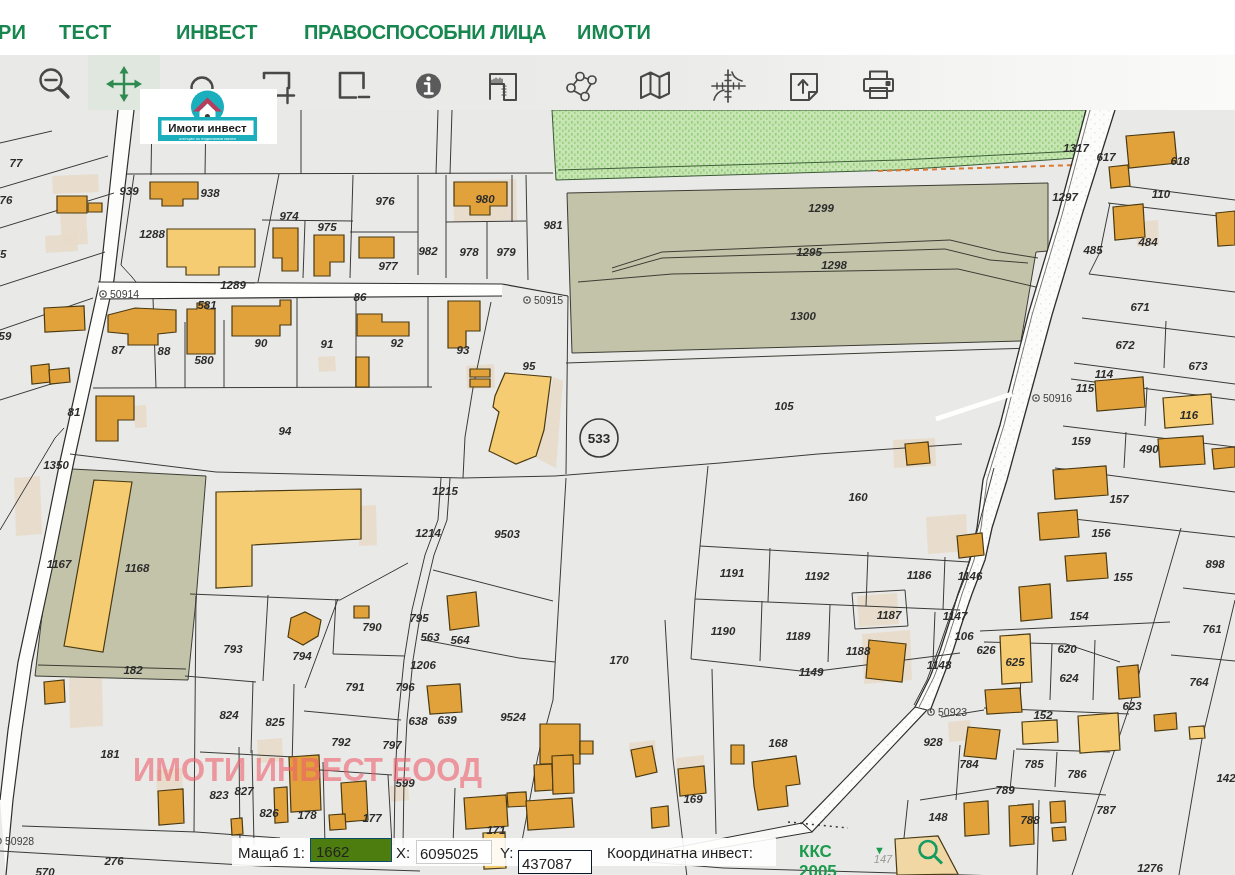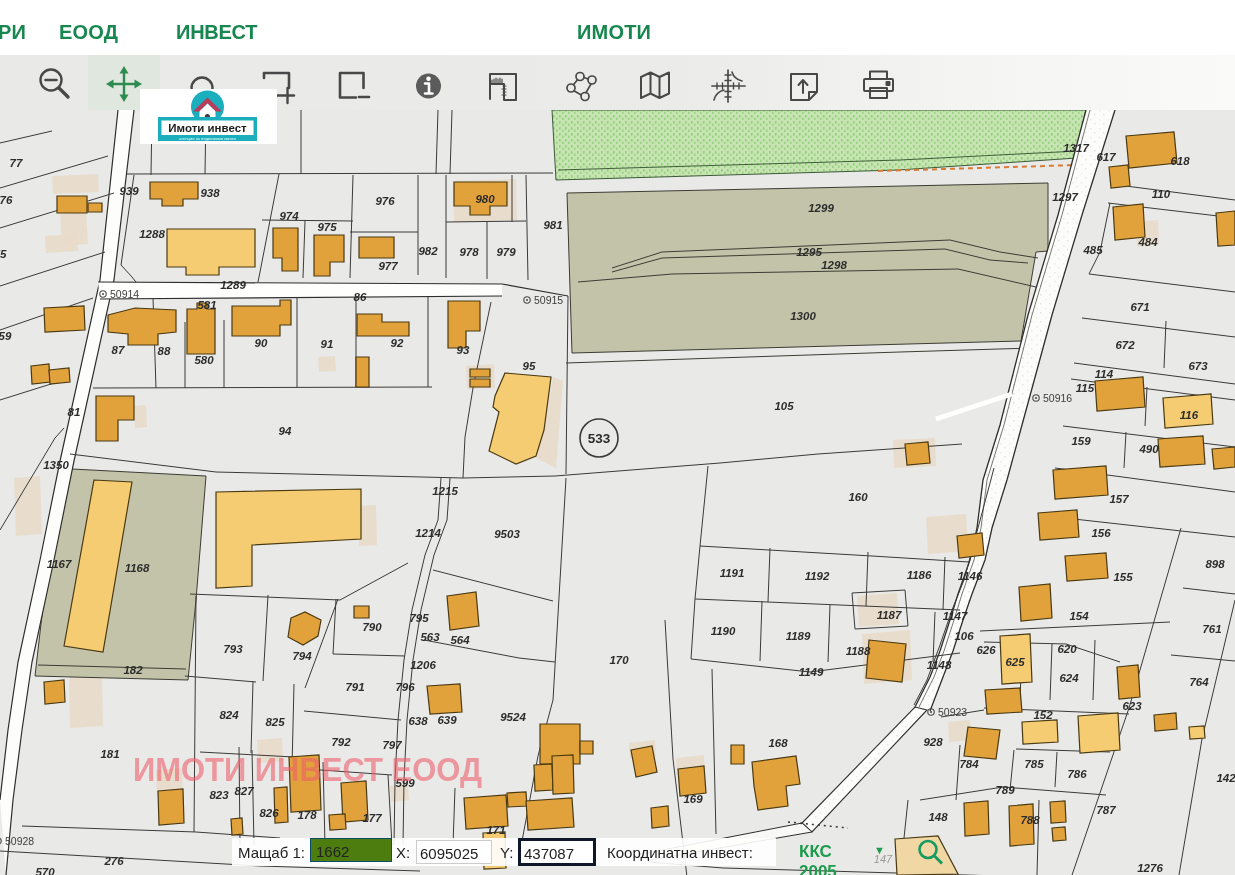--- a/index.html
+++ b/index.html
@@ -1,22 +1,23 @@
 <!DOCTYPE html>
 <html><head><meta charset="utf-8">
 <style>
 html,body{margin:0;padding:0;width:1235px;height:875px;overflow:hidden;font-family:"Liberation Sans",sans-serif;background:#fff;position:relative}
 .abs{position:absolute}
 #menu span{position:absolute;top:21px;font-size:20px;font-weight:bold;color:#17874f;letter-spacing:0.2px;white-space:nowrap}
 </style></head>
 <body>
 <div id="menu" class="abs" style="left:0;top:0;width:1235px;height:43px;background:#fff">
 <span style="left:-2px">РИ</span>
-<span style="left:59px">ЕООД</span>
+<span style="left:59px">ТЕСТ</span>
 <span style="left:176px;letter-spacing:-0.25px">ИНВЕСТ</span>
+<span style="left:304px;letter-spacing:-0.45px">ПРАВОСПОСОБНИ ЛИЦА</span>
 <span style="left:577px">ИМОТИ</span>
 </div>
 <div id="toolbar" class="abs" style="left:0;top:55px;width:1235px;height:55px;background:linear-gradient(90deg,#e9e9e8 0%,#ebebea 55%,#f4f4f3 78%,#fafaf9 100%)">
 <div class="abs" style="left:88px;top:0;width:72px;height:55px;background:#dfe7df"></div>
 </div>
 <svg width="1235" height="765" viewBox="0 110 1235 765" style="position:absolute;left:0;top:110px" xmlns="http://www.w3.org/2000/svg">
     <rect x="0" y="110" width="1235" height="765" fill="#e9e9e8"></rect>
 <polygon points="52,176 98,174 99,192 53,194" fill="#e8dbc8" opacity="0.85"></polygon>
 <polygon points="60,214 86,212 88,244 62,246" fill="#e8dbc8" opacity="0.85"></polygon>
 <polygon points="45,236 77,234 78,251 46,253" fill="#e8dbc8" opacity="0.85"></polygon>
@@ -480,21 +481,21 @@
 <div id="status" class="abs" style="left:232px;top:838px;width:544px;height:28px;background:rgba(255,255,255,0.9);font-size:15px;color:#222">
 <span class="abs" style="left:6px;top:6px">Мащаб 1:</span>
 <div class="abs" style="left:78px;top:0;width:80px;height:22px;background:#4d7c0f;border:1px solid #0c4a6e">
       <span class="abs" style="left:5px;top:4px">1662</span>
     </div>
 <span class="abs" style="left:164px;top:6px">X:</span>
 <div class="abs" style="left:184px;top:2px;width:74px;height:22px;background:#fff;border:1px solid #ccc">
       <span class="abs" style="left:3px;top:4px">6095025</span>
     </div>
 <span class="abs" style="left:268px;top:6px">Y:</span>
-<div class="abs" style="left:286px;top:0;width:72px;height:22px;background:#fff;border:3px solid #0f172a">
+<div class="abs" style="left:286px;top:12px;width:72px;height:22px;background:#fff;border:1px solid #0f172a">
       <span class="abs" style="left:3px;top:4px">437087</span>
     </div>
 <span class="abs" style="left:375px;top:6px">Координатна инвест:</span>
 <span class="abs" style="left:567px;top:4px;font-size:17px;font-weight:bold;color:#1d9b4c">ККС 2005</span>
 <span class="abs" style="left:642px;top:6px;color:#1d9b4c;font-size:11px">▼</span>
 </div>
 <svg class="abs" width="40" height="32" style="left:908px;top:837px" xmlns="http://www.w3.org/2000/svg">
 <circle cx="20" cy="12.5" r="8.5" fill="none" stroke="#159a5f" stroke-width="2.6"></circle>
 <line x1="26.5" y1="19" x2="34" y2="26.5" stroke="#159a5f" stroke-width="3"></line>
 </svg>

